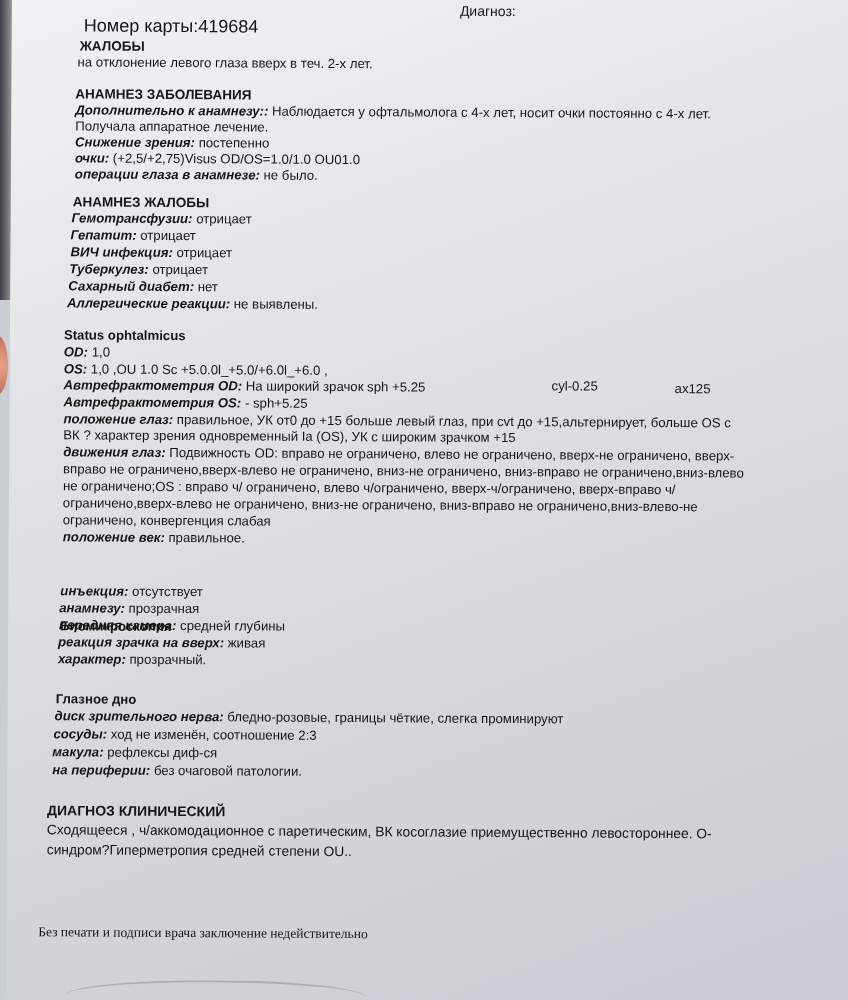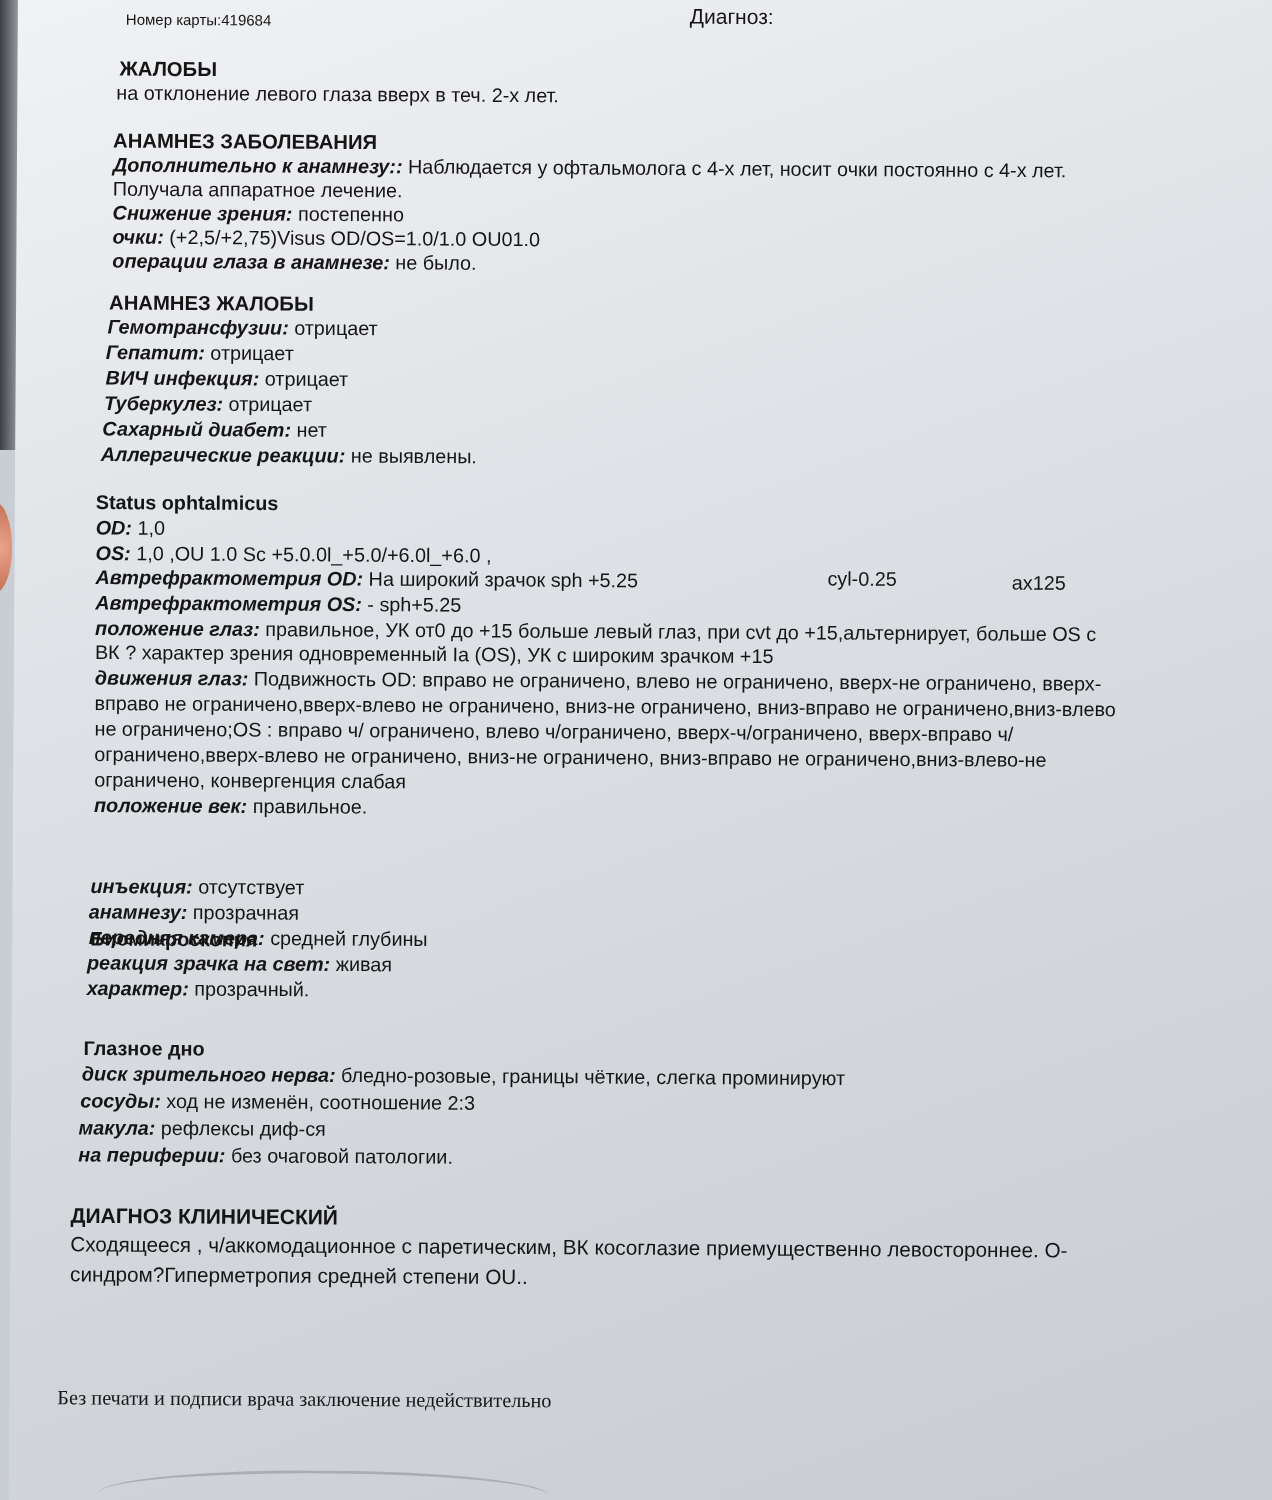--- a/index.html
+++ b/index.html
@@ -39,21 +39,21 @@
   </style>
 </head>
 <body>
 
 <div class="desk-edge"></div>
 <div class="finger"></div>
 
 <div class="paper">
   <div class="content">
 
-    <div class="line" style="left:72px;top:12px;font-size:10px;">
+    <div class="line" style="left:72px;top:23px;font-size:18px;">
       <span>Номер карты:</span><span>419684</span>
     </div>
     <div class="line" style="left:448px;top:6px;font-size:14px;text-align:center;">Диагноз:</div>
 
     <div class="line h" style="left:68px;top:44px;">ЖАЛОБЫ</div>
     <div class="line" style="left:66px;top:60px;">на отклонение левого глаза вверх в теч. 2-х лет.</div>
 
     <div class="line h" style="left:64px;top:92px;">АНАМНЕЗ ЗАБОЛЕВАНИЯ</div>
     <div class="line" style="left:64px;top:108px;">
       <span class="k">Дополнительно к анамнезу::</span><span> Наблюдается у офтальмолога с 4-х лет, носит очки постоянно с 4-х лет.</span>
@@ -90,21 +90,21 @@
     <div class="line" style="left:54px;top:467px;">вправо не ограничено,вверх-влево не ограничено, вниз-не ограничено, вниз-вправо не ограничено,вниз-влево</div>
     <div class="line" style="left:54px;top:484px;">не ограничено;OS : вправо ч/ ограничено, влево ч/ограничено, вверх-ч/ограничено, вверх-вправо ч/</div>
     <div class="line" style="left:54px;top:501px;">ограничено,вверх-влево не ограничено, вниз-не ограничено, вниз-вправо не ограничено,вниз-влево-не</div>
     <div class="line" style="left:54px;top:518px;">ограничено, конвергенция слабая</div>
     <div class="line" style="left:54px;top:535px;"><span class="k">положение век:</span><span> правильное.</span></div>
 
     <div class="line status-h" style="left:52px;top:600px;margin-top:24px;">Биомикроскопия</div>
     <div class="line" style="left:52px;top:589px;"><span class="k">инъекция:</span><span> отсутствует</span></div>
     <div class="line" style="left:51px;top:606px;"><span class="k">анамнезу:</span><span> прозрачная</span></div>
     <div class="line" style="left:51px;top:623px;"><span class="k">передняя камера:</span><span> средней глубины</span></div>
-    <div class="line" style="left:50px;top:640px;"><span class="k">реакция зрачка на свет:</span><span> живая</span></div>
+    <div class="line" style="left:50px;top:640px;"><span class="k">реакция зрачка на вверх:</span><span> живая</span></div>
     <div class="line" style="left:50px;top:657px;"><span class="k">характер:</span><span> прозрачный.</span></div>
 
     <div class="line status-h" style="left:48px;top:697px;">Глазное дно</div>
     <div class="line" style="left:47px;top:714px;"><span class="k">диск зрительного нерва:</span><span> бледно-розовые, границы чёткие, слегка проминируют</span></div>
     <div class="line" style="left:46px;top:732px;"><span class="k">сосуды:</span><span> ход не изменён, соотношение 2:3</span></div>
     <div class="line" style="left:45px;top:750px;"><span class="k">макула:</span><span> рефлексы диф-ся</span></div>
     <div class="line" style="left:45px;top:768px;"><span class="k">на периферии:</span><span> без очаговой патологии.</span></div>
 
     <div class="line h" style="left:40px;top:808px;font-size:14px;">ДИАГНОЗ КЛИНИЧЕСКИЙ</div>
     <div class="line diag" style="left:40px;top:828px;">Сходящееся , ч/аккомодационное с паретическим, ВК косоглазие приемущественно левостороннее. О-</div>

